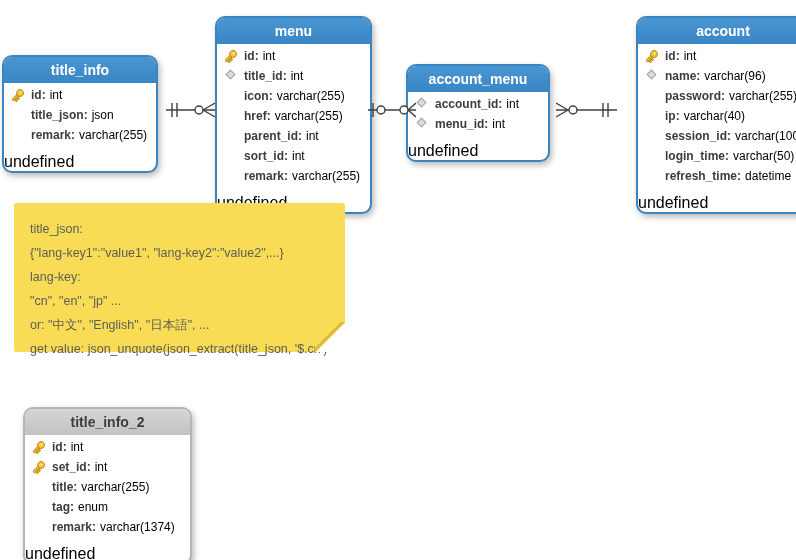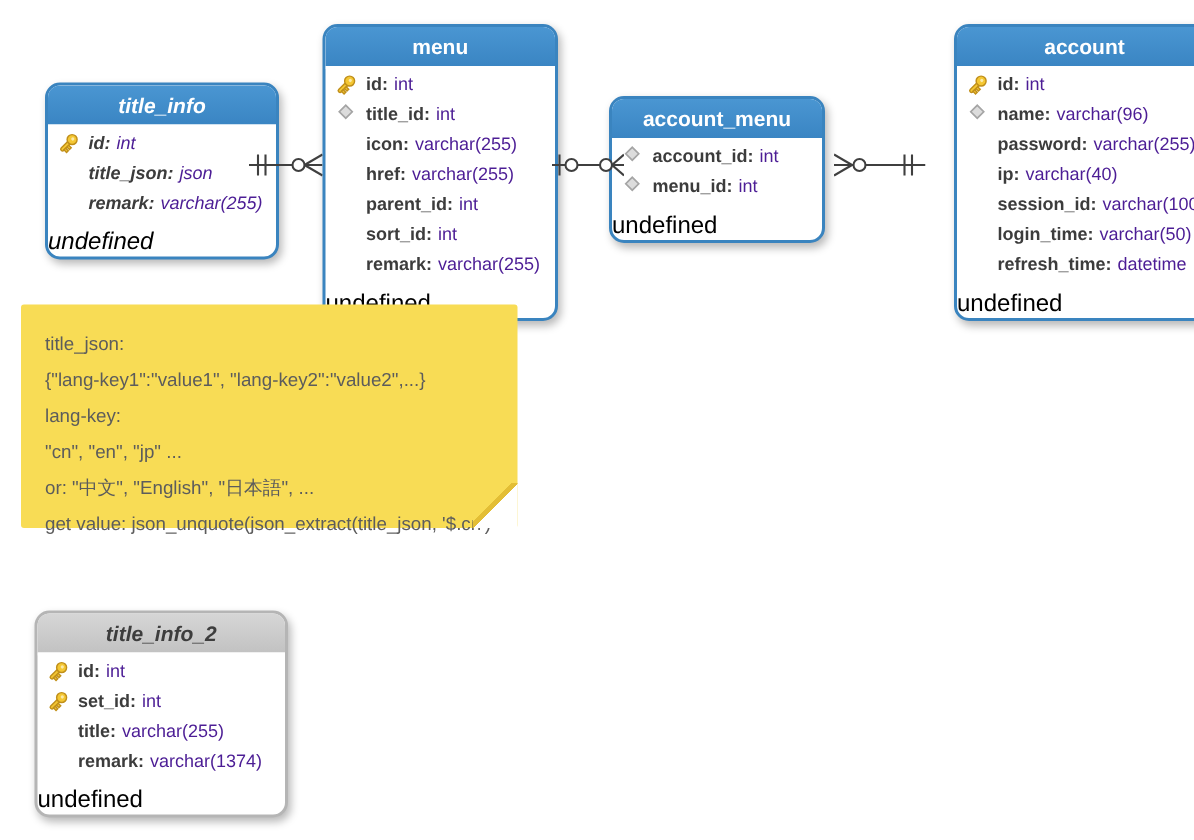--- a/index.html
+++ b/index.html
@@ -13,24 +13,24 @@
     box-shadow:2px 3px 6px rgba(0,0,0,.28);overflow:hidden;
   }
   .tbl-h{
     height:26px;line-height:26px;text-align:center;font-size:14px;font-weight:bold;
     color:#fff;background:linear-gradient(#4a96d2,#3a85c3);border-bottom:2px solid #ffffff;
   }
   .tbl-b{padding:3px 6px 5px 5px;}
   .row{display:flex;align-items:flex-start;height:20px;font-size:12px;white-space:nowrap;}
   .ric{width:16px;min-width:16px;display:flex;justify-content:center;align-items:center;margin-right:6px;}
   .rname{color:#3c3c3c;font-weight:bold;}
-  .rtype{color:#4c1d95;margin-left:4px;font-weight:normal;}
+  .rtype{color:#000000;margin-left:4px;font-weight:normal;}
   .tbl.gray{border-color:#b5b5b5;}
-  .tbl.gray .tbl-h{background:linear-gradient(#d6d6d6,#c2c2c2);color:#3d3d3d;font-style:italic;}
-  #tbl-title_info   {left:30px;  top:55px;  width:152px;font-style:italic;}
+  .tbl.gray .tbl-h{background:linear-gradient(#d6d6d6,#c2c2c2);color:#3d3d3d;}
+  #tbl-title_info   {left:2px;  top:55px;  width:152px;}
   #tbl-menu         {left:215px; top:16px;  width:153px;}
   #tbl-account_menu {left:406px; top:64px;  width:140px;}
   #tbl-account      {left:636px; top:16px;  width:170px;}
   #tbl-title_info_2 {left:23px;  top:407px; width:165px;}
   
   .conn{position:absolute;height:22px;}
   .conn line{stroke:#3f3f3f;stroke-width:1.4;}
   .conn circle{stroke:#3f3f3f;stroke-width:1.4;fill:#ffffff;}
   #conn-1{left:166px;top:99px;width:49px;}
   #conn-2{left:368px;top:99px;width:48px;}
@@ -229,20 +229,25 @@
               </g>
             </svg>
           </span>
           <span class="rname">set_id:</span>
           <span class="rtype">int</span>
         </div>
         <div class="row">
           <span class="ric"></span>
           <span class="rname">title:</span>
           <span class="rtype">varchar(255)</span>
+        </div>
+        <div class="row">
+          <span class="ric"></span>
+          <span class="rname">tag:</span>
+          <span class="rtype">enum</span>
         </div>
         <div class="row">
           <span class="ric"></span>
           <span class="rname">remark:</span>
           <span class="rtype">varchar(1374)</span>
         </div>
       </div>undefined</div>
 
   <svg class="conn" id="conn-1" viewBox="0 0 49 22">
     <line x1="0" y1="11" x2="49" y2="11"></line>

